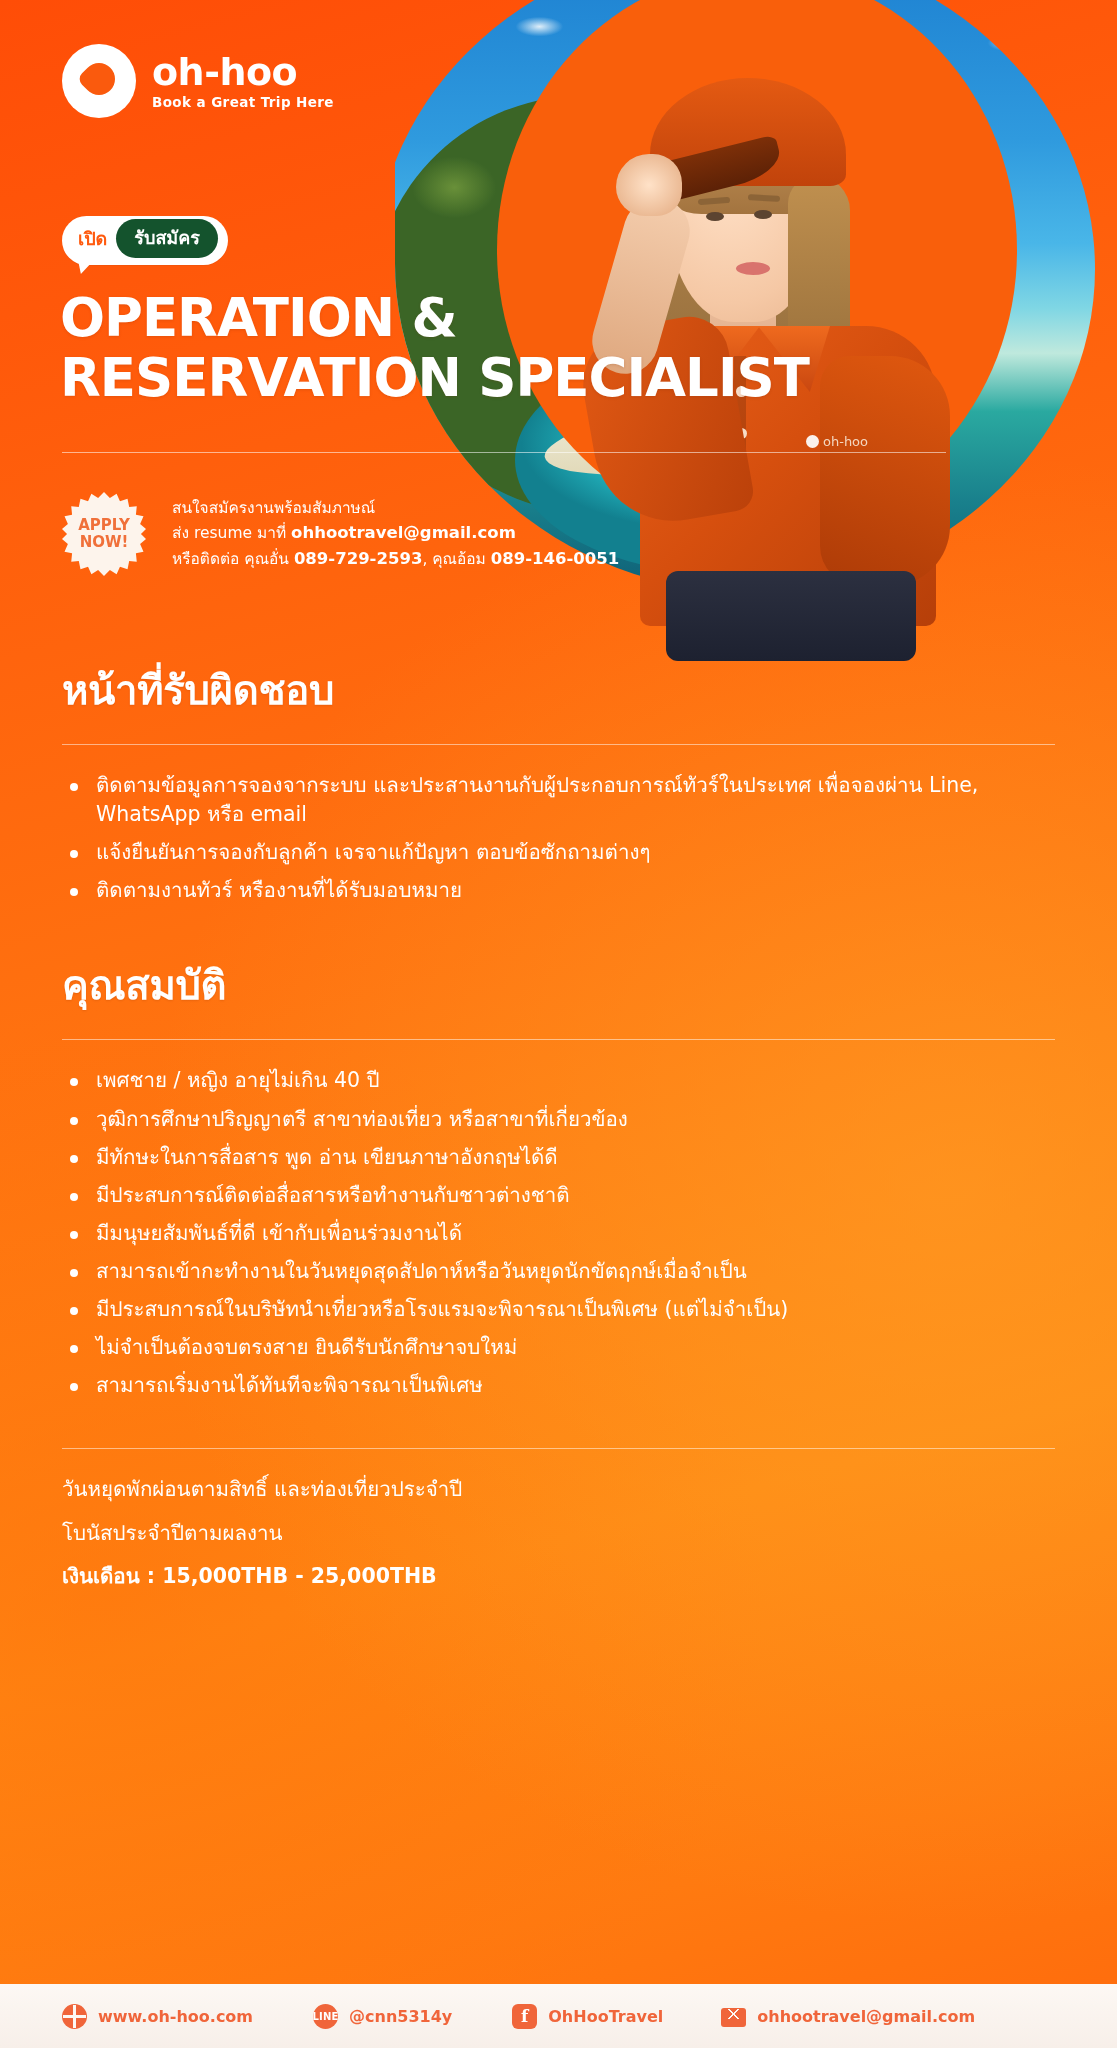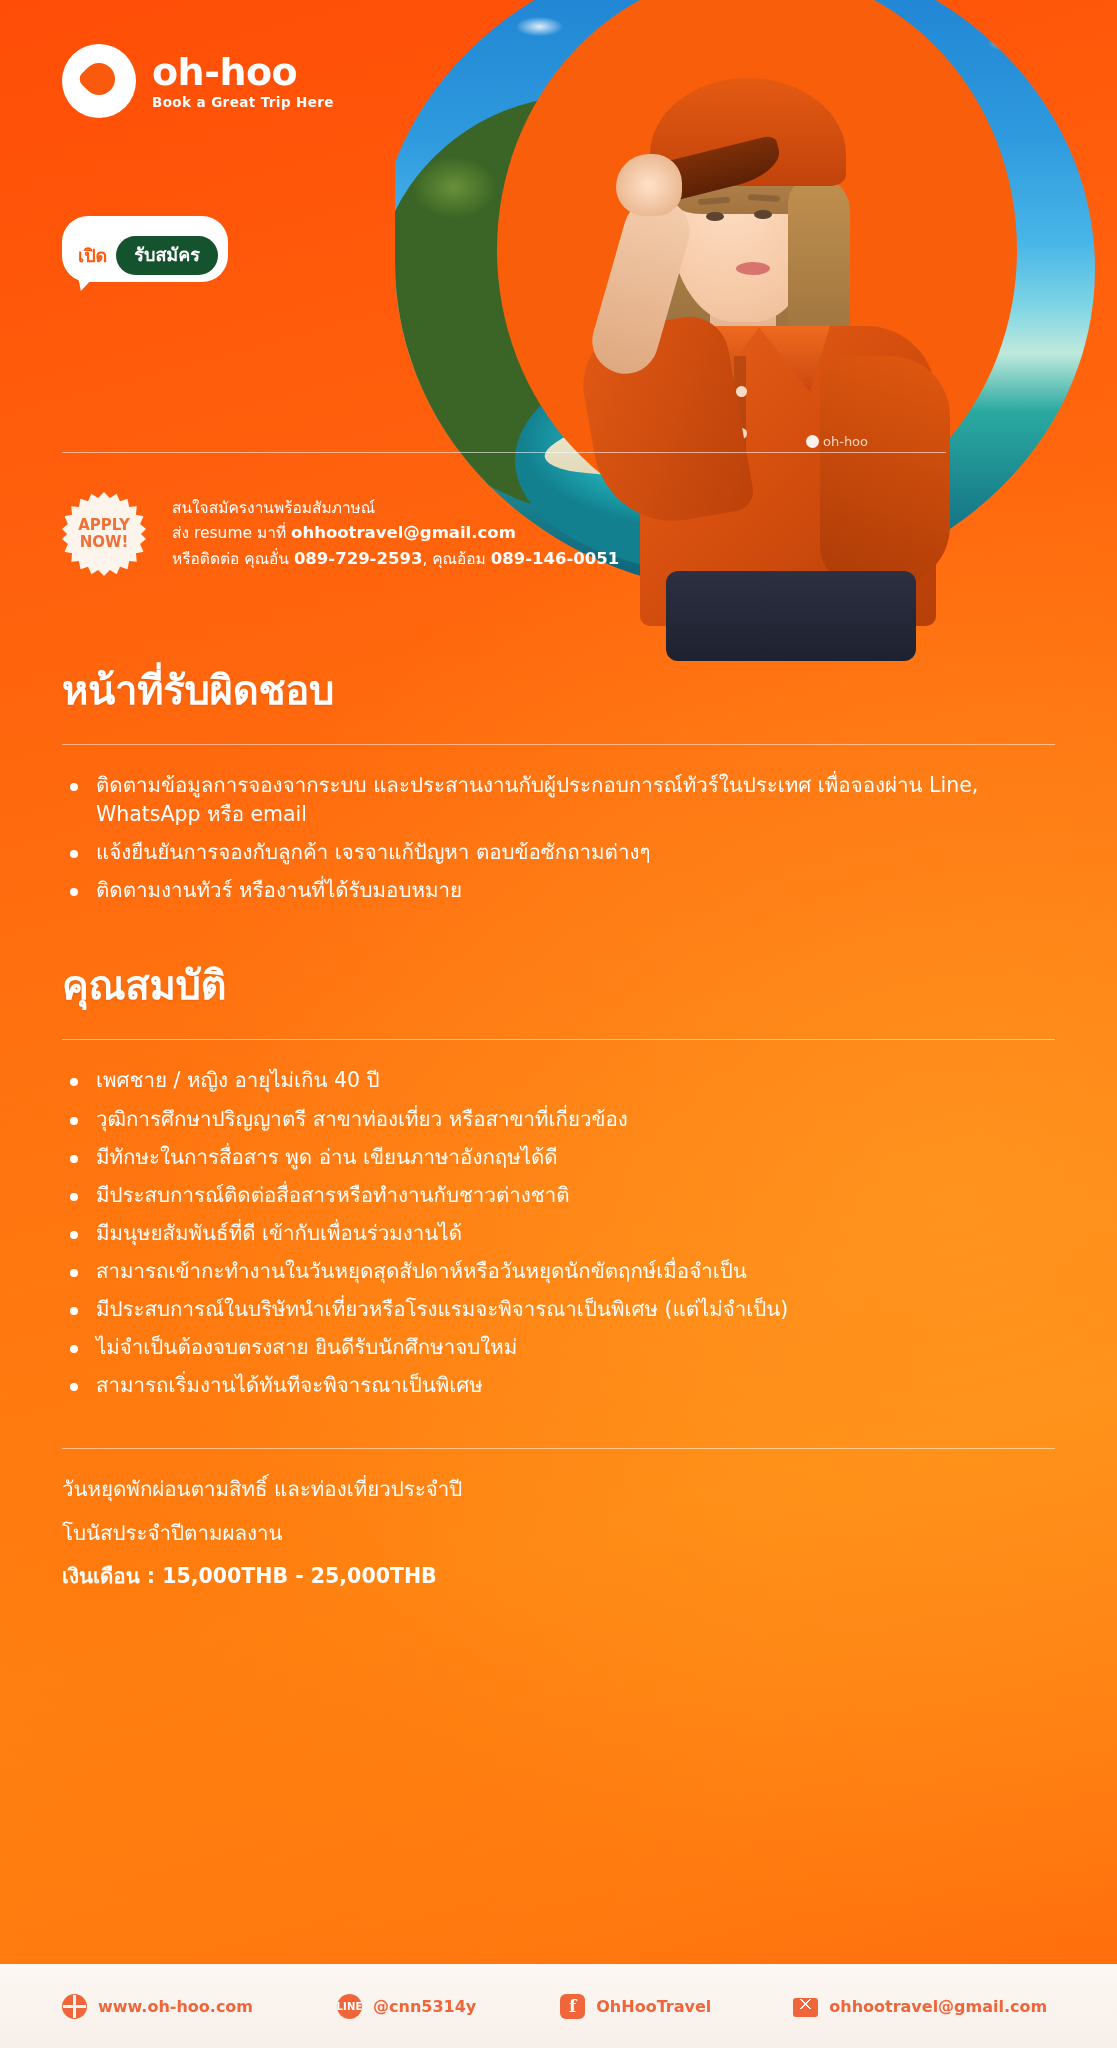--- a/index.html
+++ b/index.html
@@ -218,21 +218,21 @@
     width:32px; height:32px; border-radius:50% 50% 50% 8px;
     background:#fa5a0d; transform:rotate(45deg);
   }
   .brand-text { line-height:1; }
   .brand-name { font-size:38px; font-weight:700; color:#fff; letter-spacing:-.5px; }
   .brand-tag { font-size:13.5px; font-weight:700; color:#fff; letter-spacing:.4px; margin-top:5px; }
 
   
   .open-badge {
     position:absolute; left:62px; top:216px; z-index:8;
-    background:#fff; border-radius:26px; padding:20px 10px 7px 16px;
+    background:#fff; border-radius:26px; padding:3px 10px 7px 16px;
     display:flex; align-items:center; gap:9px;
     filter:drop-shadow(0 1px 0 rgba(0,0,0,.04));
   }
   .open-badge::after {
     content:""; position:absolute; left:16px; bottom:-9px;
     width:16px; height:14px; background:#fff;
     clip-path:polygon(0 0,100% 0,18% 100%);
   }
   .ob-label { color:#ff5a0e; font-size:18px; font-weight:700; }
   .ob-pill {
@@ -287,23 +287,23 @@
   ul.bullets li::before {
     content:""; position:absolute; left:8px; top:12px;
     width:8px; height:8px; border-radius:50%; background:#fff;
   }
   .plain-lines { margin-top:26px; }
   .plain-lines div { color:#fff; font-size:20.5px; line-height:1.42; margin-bottom:14px; }
   .plain-lines div.strong { font-weight:700; }
 
   
   .footer {
-    position:absolute; left:0; bottom:0; width:1117px; height:84px;
+    position:absolute; left:0; bottom:0; width:1117px; height:64px;
     background:linear-gradient(#fdf8f4,#f7efe9);
-    display:flex; align-items:center; z-index:9;gap:24px;
+    display:flex; align-items:center; z-index:9;
   }
   .f-item { display:flex; align-items:center; gap:11px; color:#f0653a; font-size:16px; font-weight:700; }
   .f-item:nth-child(1){ margin-left:62px; }
   .f-item:nth-child(2){ margin-left:60px; }
   .f-item:nth-child(3){ margin-left:60px; }
   .f-item:nth-child(4){ margin-left:58px; }
   .f-ic { width:25px; height:25px; flex:0 0 auto; }
   .ic-globe { border-radius:50%; background:#f0653a; position:relative; }
   .ic-globe::before{content:"";position:absolute;left:11px;top:1px;width:3px;height:23px;background:#fdf8f4;}
   .ic-globe::after{content:"";position:absolute;left:1px;top:11px;width:23px;height:3px;background:#fdf8f4;}
@@ -376,20 +376,24 @@
         <div class="brand-name">oh-hoo</div>
         <div class="brand-tag">Book a Great Trip Here</div>
       </div>
     </div>
 
     <div class="open-badge">
       <span class="ob-label">เปิด</span>
       <span class="ob-pill">รับสมัคร</span>
     </div>
 
+    <div class="job-title">
+      <div>OPERATION &amp;</div>
+      <div>RESERVATION SPECIALIST</div>
+    </div>
 
     <div class="hero-rule"></div>
 
     <div class="apply-wrap">
       <div class="starburst">
         <span>APPLY</span>
         <span>NOW!</span>
       </div>
       <div class="apply-lines">
         <div>สนใจสมัครงานพร้อมสัมภาษณ์</div>

